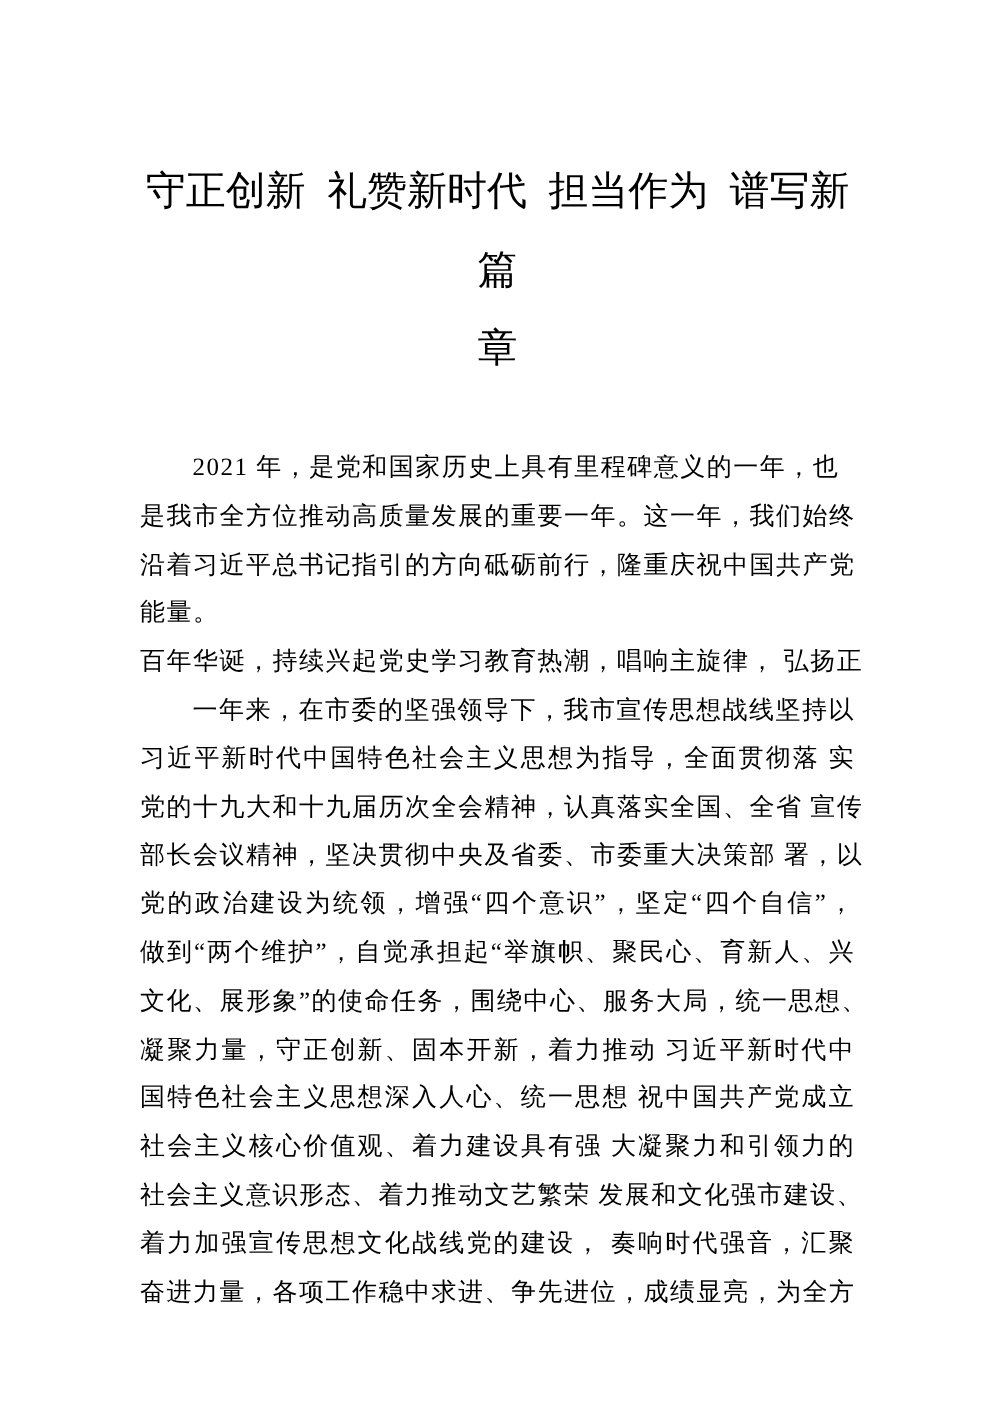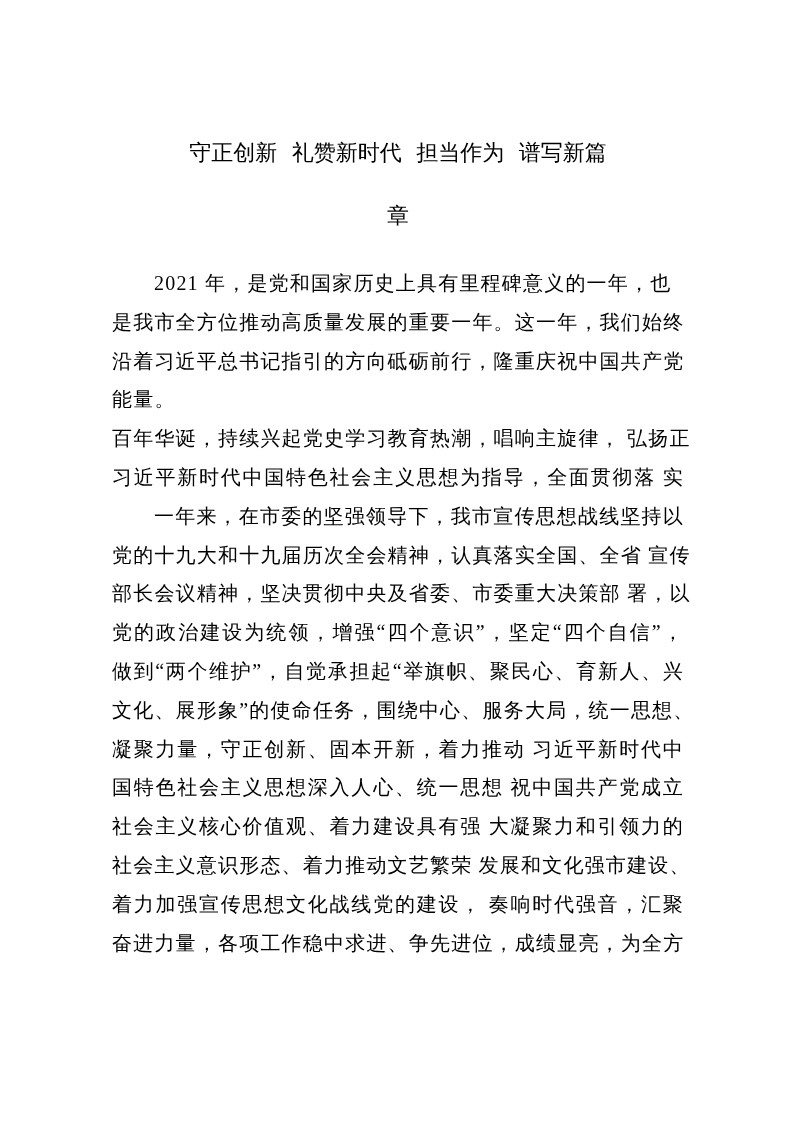--- a/index.html
+++ b/index.html
@@ -14,27 +14,27 @@
     box-sizing: border-box;
     padding: 121px 110px 0 112px;
     background: #ffffff;
     color: #000000;
     font-family: "Liberation Serif", "DejaVu Serif", serif;
     overflow: hidden;
   }
   .title {
     margin: 0;
     text-align: center;
-    font-size: 22px;
+    font-size: 32px;
     font-weight: normal;
     line-height: 63px;
     word-spacing: 9px;
   }
   .doc-body {
-    margin-top: 17px;
+    margin-top: 45px;
   }
   .line {
     font-size: 20px;
     line-height: 38.8px;
     height: 38.8px;
     letter-spacing: 1.2px;
     text-align: justify;
     text-align-last: justify;
     overflow: visible;
     white-space: nowrap;
@@ -55,22 +55,22 @@
     <div class="title-line">守正创新 礼赞新时代 担当作为 谱写新篇</div>
     <div class="title-line">章</div>
   </h1>
 
   <div class="doc-body">
       <div class="line indent no-justify">2021 年，是党和国家历史上具有里程碑意义的一年，也</div>
       <div class="line">是我市全方位推动高质量发展的重要一年。这一年，我们始终</div>
       <div class="line">沿着习近平总书记指引的方向砥砺前行，隆重庆祝中国共产党</div>
       <div class="line no-justify">能量。</div>
       <div class="line">百年华诞，持续兴起党史学习教育热潮，唱响主旋律， 弘扬正</div>
+      <div class="line indent">一年来，在市委的坚强领导下，我市宣传思想战线坚持以</div>
       <div class="line">习近平新时代中国特色社会主义思想为指导，全面贯彻落 实</div>
-      <div class="line indent">一年来，在市委的坚强领导下，我市宣传思想战线坚持以</div>
       <div class="line">党的十九大和十九届历次全会精神，认真落实全国、全省 宣传</div>
       <div class="line">部长会议精神，坚决贯彻中央及省委、市委重大决策部 署，以</div>
       <div class="line">党的政治建设为统领，增强“四个意识”，坚定“四个自信”，</div>
       <div class="line">做到“两个维护”，自觉承担起“举旗帜、聚民心、育新人、兴</div>
       <div class="line">文化、展形象”的使命任务，围绕中心、服务大局，统一思想、</div>
       <div class="line">凝聚力量，守正创新、固本开新，着力推动 习近平新时代中</div>
       <div class="line">国特色社会主义思想深入人心、统一思想 祝中国共产党成立</div>
       <div class="line">社会主义核心价值观、着力建设具有强 大凝聚力和引领力的</div>
       <div class="line">社会主义意识形态、着力推动文艺繁荣 发展和文化强市建设、</div>
       <div class="line">着力加强宣传思想文化战线党的建设， 奏响时代强音，汇聚</div>

